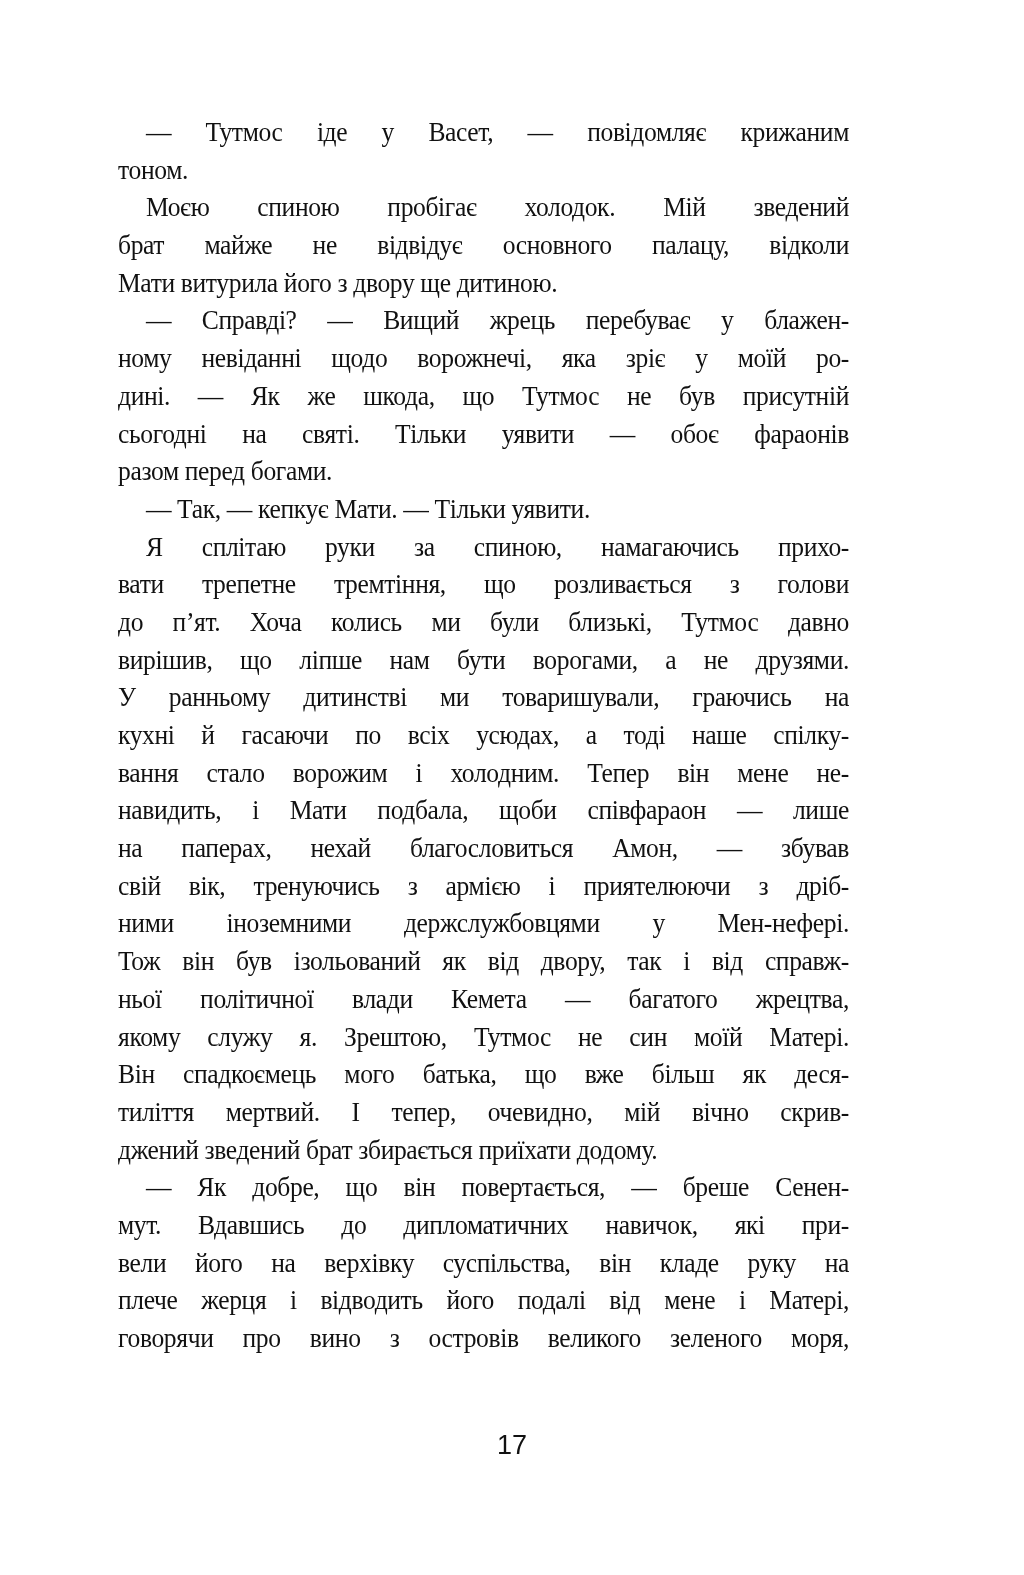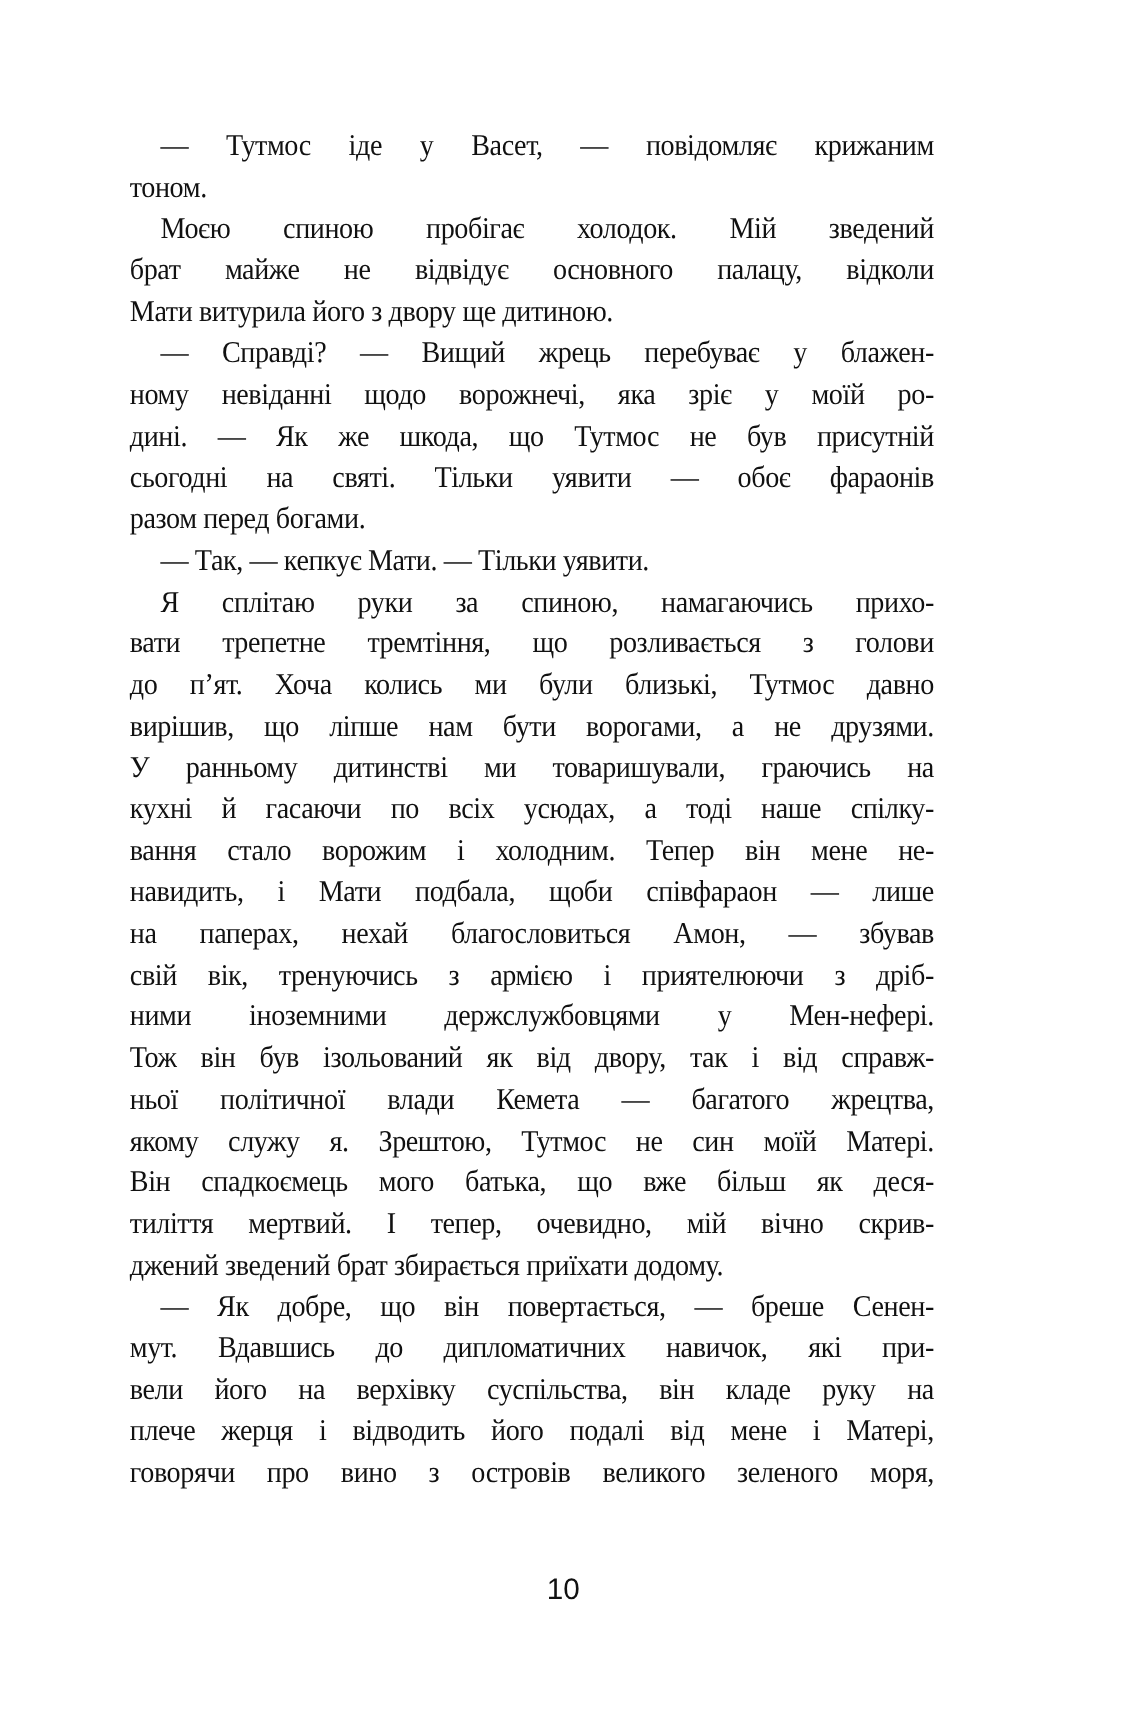--- a/index.html
+++ b/index.html
@@ -70,13 +70,13 @@
     <span class="line">Він спадкоємець мого батька, що вже більш як деся-</span>
     <span class="line">тиліття мертвий. І тепер, очевидно, мій вічно скрив-</span>
     <span class="line last">джений зведений брат збирається приїхати додому.</span>
     <span class="line indent">— Як добре, що він повертається, — бреше Сенен-</span>
     <span class="line">мут. Вдавшись до дипломатичних навичок, які при-</span>
     <span class="line">вели його на верхівку суспільства, він кладе руку на</span>
     <span class="line">плече жерця і відводить його подалі від мене і Матері,</span>
     <span class="line">говорячи про вино з островів великого зеленого моря,</span>
   </div>
 
-<div class="page-number">10</div>
+<div class="page-number">17</div>
 
 </body></html>

